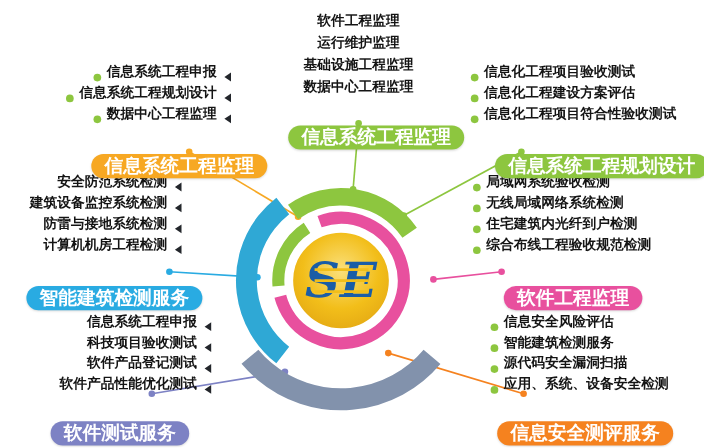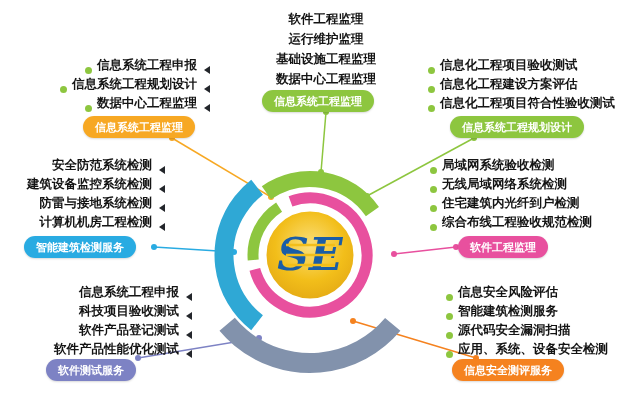--- a/index.html
+++ b/index.html
@@ -9,22 +9,22 @@
 
   .block { position:absolute; z-index:3; }
   .row { display:flex; align-items:flex-end; height:19px; gap:5px;
          font-size:12.5px; font-weight:bold; color:#141414; white-space:nowrap; }
   .row.end { justify-content:flex-end; }
   .row.center { justify-content:center; height:20px; }
   .dot { width:7px; height:7px; border-radius:50%; background:#8DC63F; flex:0 0 auto; }
   .tri { width:0; height:0; border-top:4px solid transparent; border-bottom:4px solid transparent;
          border-right:6px solid #23262b; flex:0 0 auto; margin-left:2px; }
   .pill { position:absolute; z-index:4; height:22px; line-height:22px; padding:0 12px;
-          border-radius:11px; color:#fff; font-size:11px; font-weight:bold; text-align:center;
-          white-space:nowrap; box-shadow:0 1px 2px rgba(0,0,0,.15); }
+          border-radius:11px; color:#fff; font-size:17px; font-weight:bold; text-align:center;
+          white-space:nowrap; box-shadow:0 1px 2px rgba(0,0,0,.15);margin-top:24px; }
   #connectors { position:absolute; left:0; top:0; z-index:1; }
   #hub { position:absolute; left:195px; top:158px; width:235px; height:230px; z-index:2; }
 </style>
 </head>
 <body>
 
 <div id="canvas">
 
   <svg id="connectors" width="640" height="407">
     <g>

